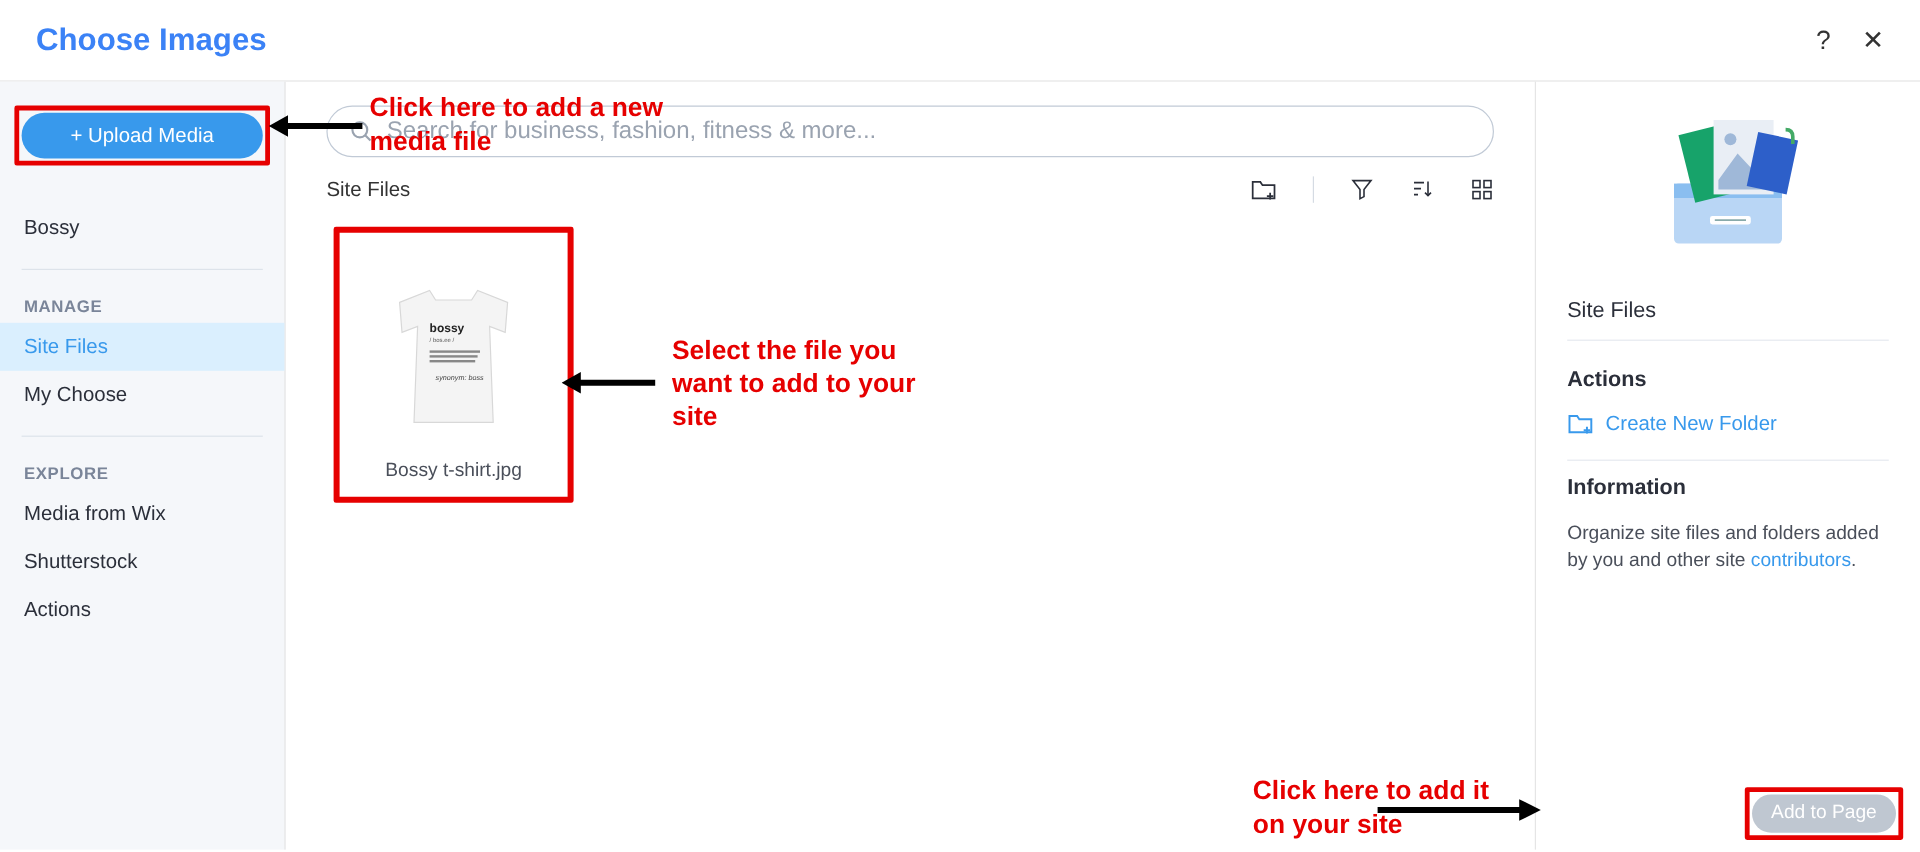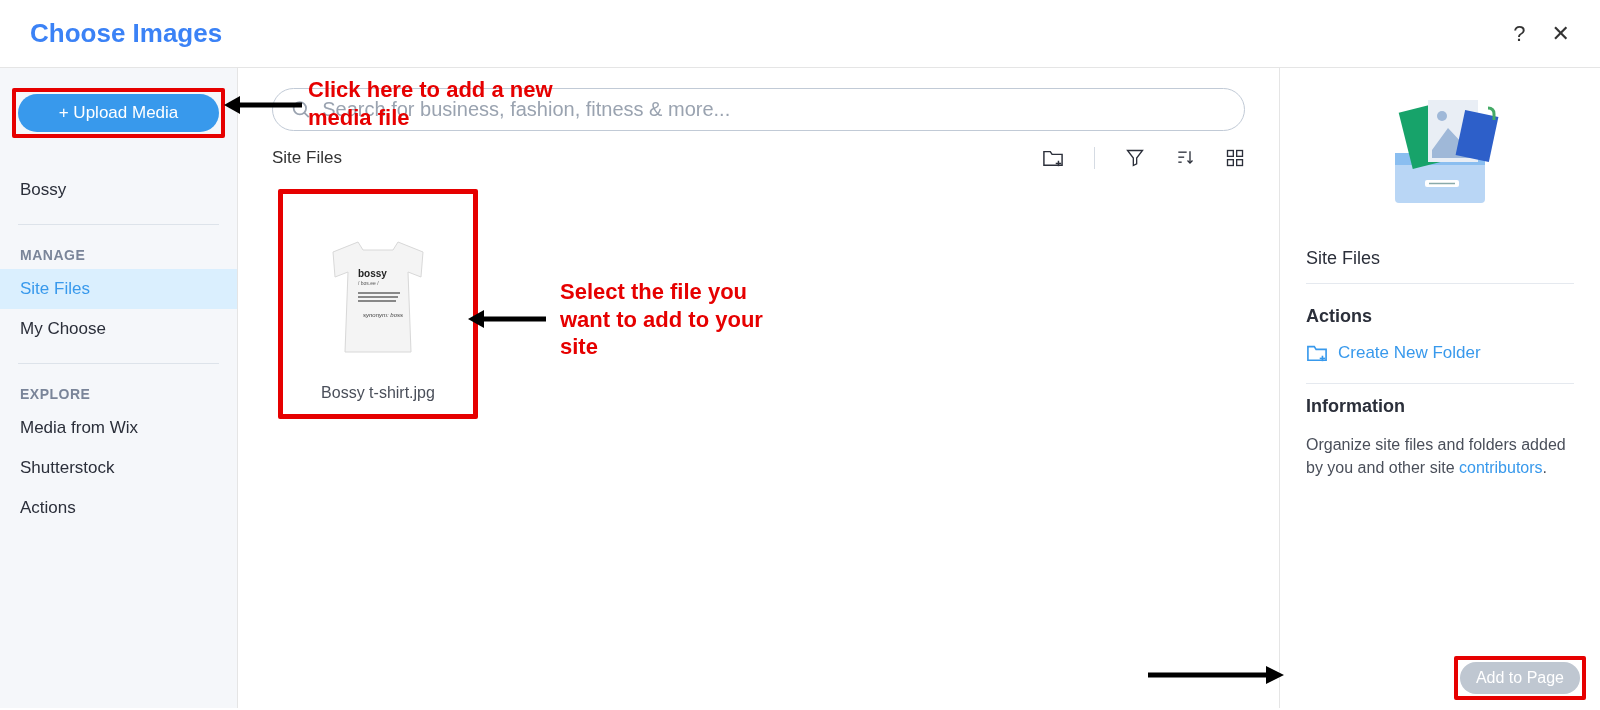--- a/index.html
+++ b/index.html
@@ -322,20 +322,21 @@
       <line x1="78" y1="13" x2="12" y2="13" stroke="#000" stroke-width="5"></line>
       <polygon points="0,13 16,4 16,22" fill="#000"></polygon>
     </svg>
 
     <div class="annot" style="top:210px; left:322px; width:240px;">Select the file you want to add to your site</div>
     <svg class="arrow-svg" style="top:238px; left:230px;" width="80" height="26">
       <line x1="78" y1="13" x2="12" y2="13" stroke="#000" stroke-width="5"></line>
       <polygon points="0,13 16,4 16,22" fill="#000"></polygon>
     </svg>
 
+    <div class="annot" style="bottom:8px; right:20px; width:215px;">Click here to add it on your site</div>
   </div>
 
   <div class="rightpanel">
     <div class="illus">
       <svg width="140" height="120" viewBox="0 0 140 120">
         <rect x="25" y="65" width="90" height="50" rx="4" fill="#b9d6f5"></rect>
         <rect x="25" y="65" width="90" height="12" fill="#8abef0"></rect>
         <rect x="35" y="18" width="48" height="58" fill="#17a36a" transform="rotate(-14 59 47)"></rect>
         <rect x="58" y="12" width="50" height="62" fill="#e9eef5"></rect>
         <polygon points="62,62 78,40 92,55 104,35 106,70 62,70" fill="#9fb8d8"></polygon>

